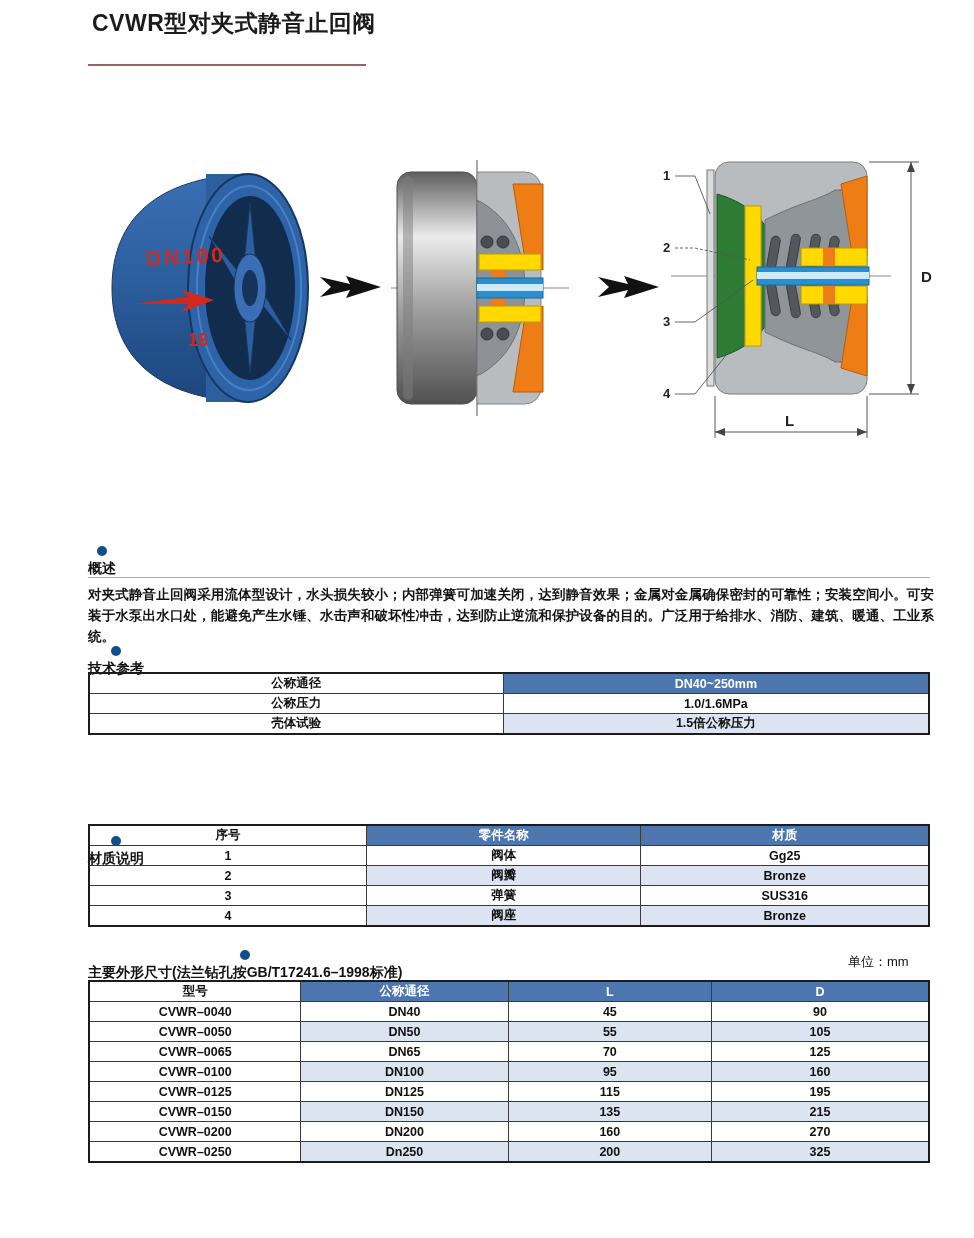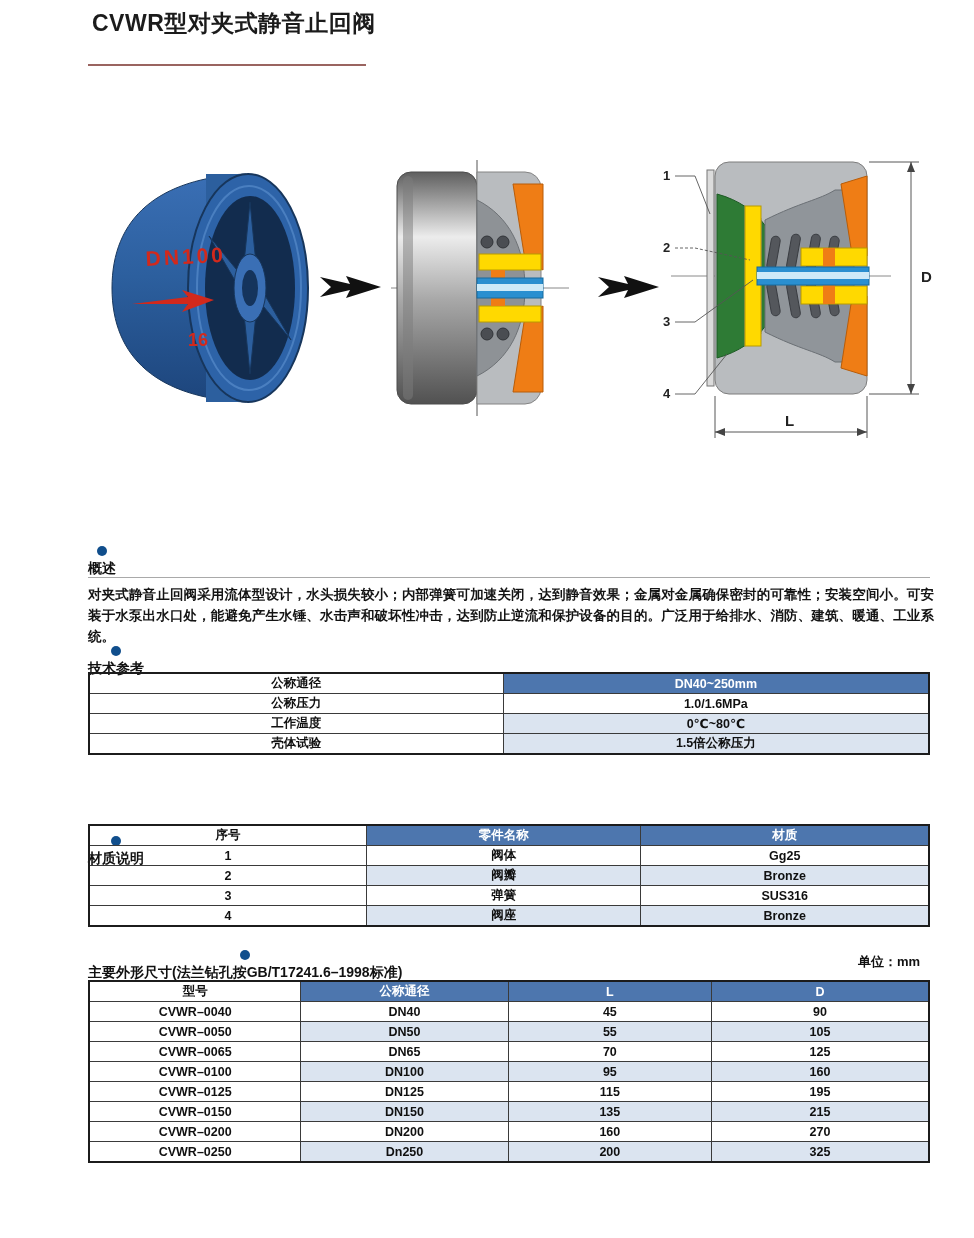--- a/index.html
+++ b/index.html
@@ -18,21 +18,21 @@
   .fig-half{left:303px;top:10px;}
   .flow-arrow-2{left:510px;top:125px;}
   .fig-section{left:565px;top:0px;}
 
   
   .sec-head{position:absolute;left:88px;display:flex;align-items:center;gap:4px;font-size:14px;font-weight:bold;color:#111;flex-direction:column;}
   .bullet{width:10px;height:10px;border-radius:50%;background:#104e8c;display:inline-block;}
   .overview-rule{position:absolute;left:88px;top:577px;width:842px;height:1px;background:#a9a9a9;}
   .overview-text{position:absolute;left:88px;top:584px;width:846px;font-size:13.5px;font-weight:bold;line-height:21px;color:#141414;text-align:justify;}
 
-  .unit-label{position:absolute;left:848px;top:953px;width:82px;text-align:center;font-size:13px;font-weight:bold;}
+  .unit-label{position:absolute;left:848px;top:953px;width:82px;text-align:left;font-size:13px;font-weight:normal;}
 
   
   table{border-collapse:collapse;table-layout:fixed;position:absolute;left:88px;width:842px;
         font-size:12.5px;font-weight:bold;color:#101010;}
   td,th{border:1px solid #3a3a3a;height:19px;padding:0 4px;text-align:center;vertical-align:middle;overflow:hidden;white-space:nowrap;}
   table{border:2px solid #1c1c1c;}
   .hdr-blue{background:#4d76ae;color:#ffffff;}
   .tech-table{top:672px;}
   .tech-table td.val.alt{background:#dbe4f0;}
   .mat-table{top:824px;}
@@ -189,24 +189,20 @@
     <tbody>
       <tr>
         <td class="w-tech-l">公称通径</td>
         <td class="w-tech-r val hdr-blue">DN40~250mm</td>
       </tr>
       <tr>
         <td>公称压力</td>
         <td class="val">1.0/1.6MPa</td>
       </tr>
       <tr>
-        <td>工作温度</td>
-        <td class="val alt">0℃~80℃</td>
-      </tr>
-      <tr>
         <td>壳体试验</td>
         <td class="val alt">1.5倍公称压力</td>
       </tr>
     </tbody>
   </table>
 
   <div class="sec-head" style="top:836px;">
     <span class="bullet"></span>
     <span>材质说明</span>
   </div>

